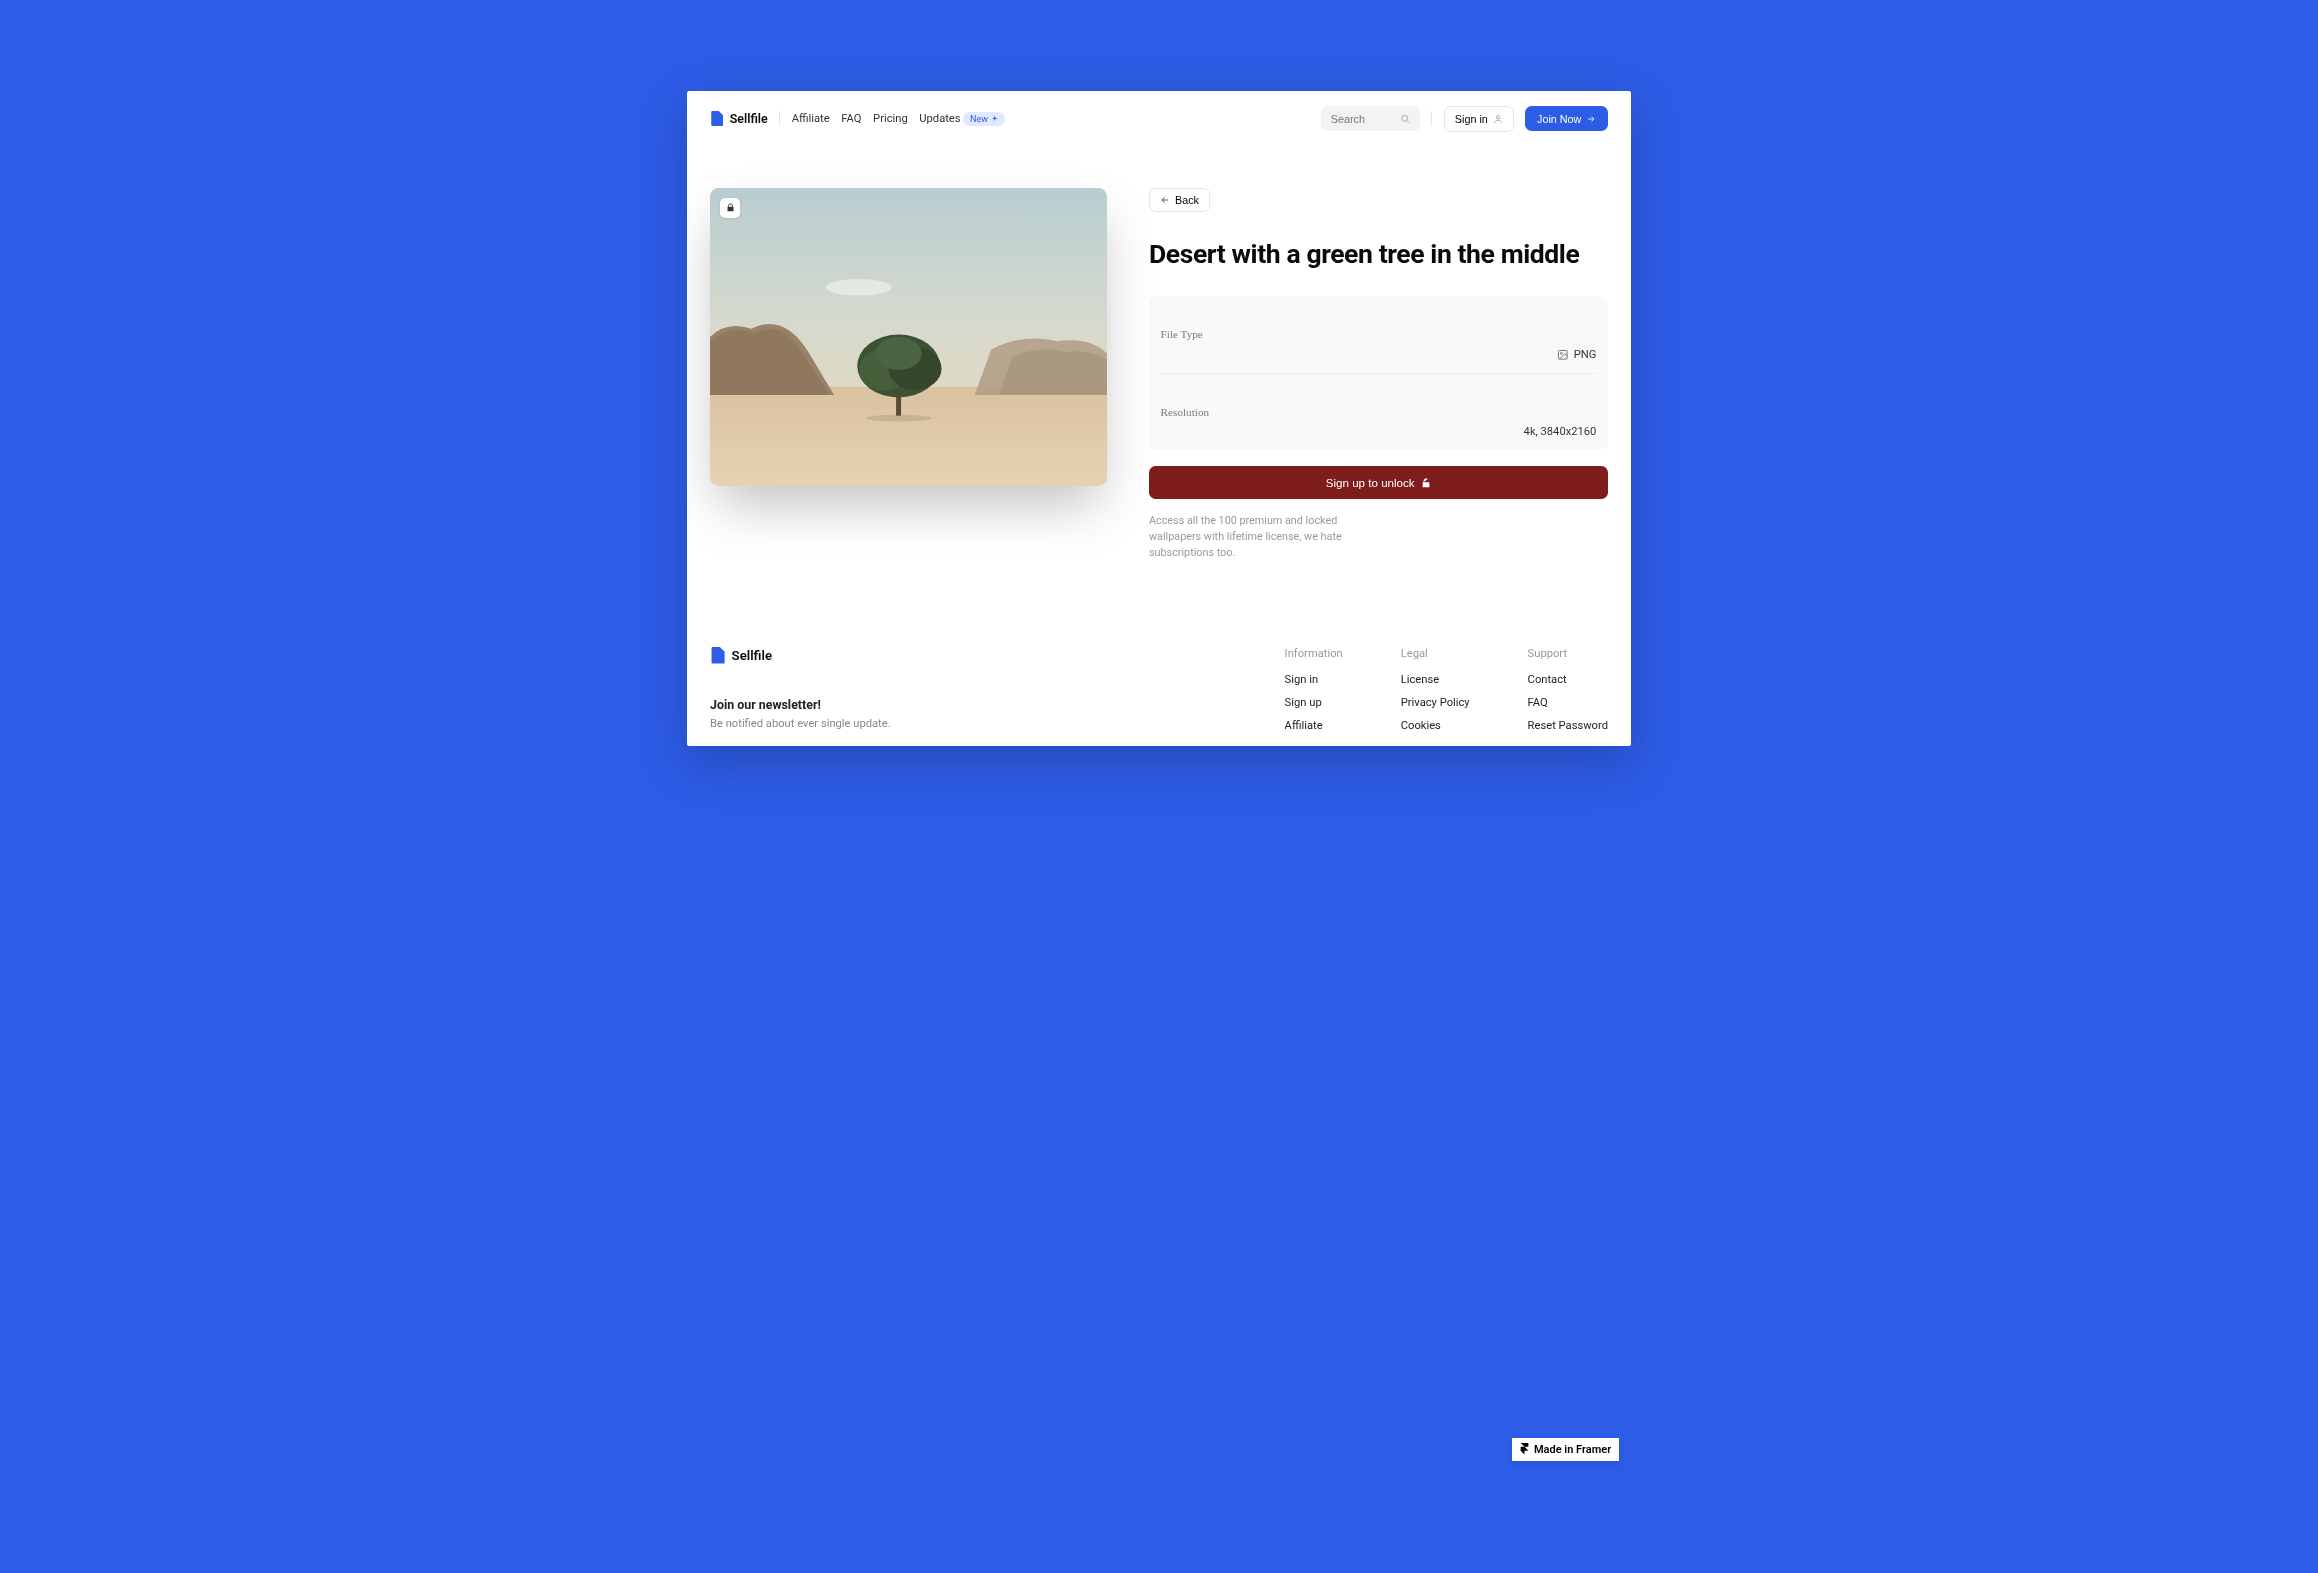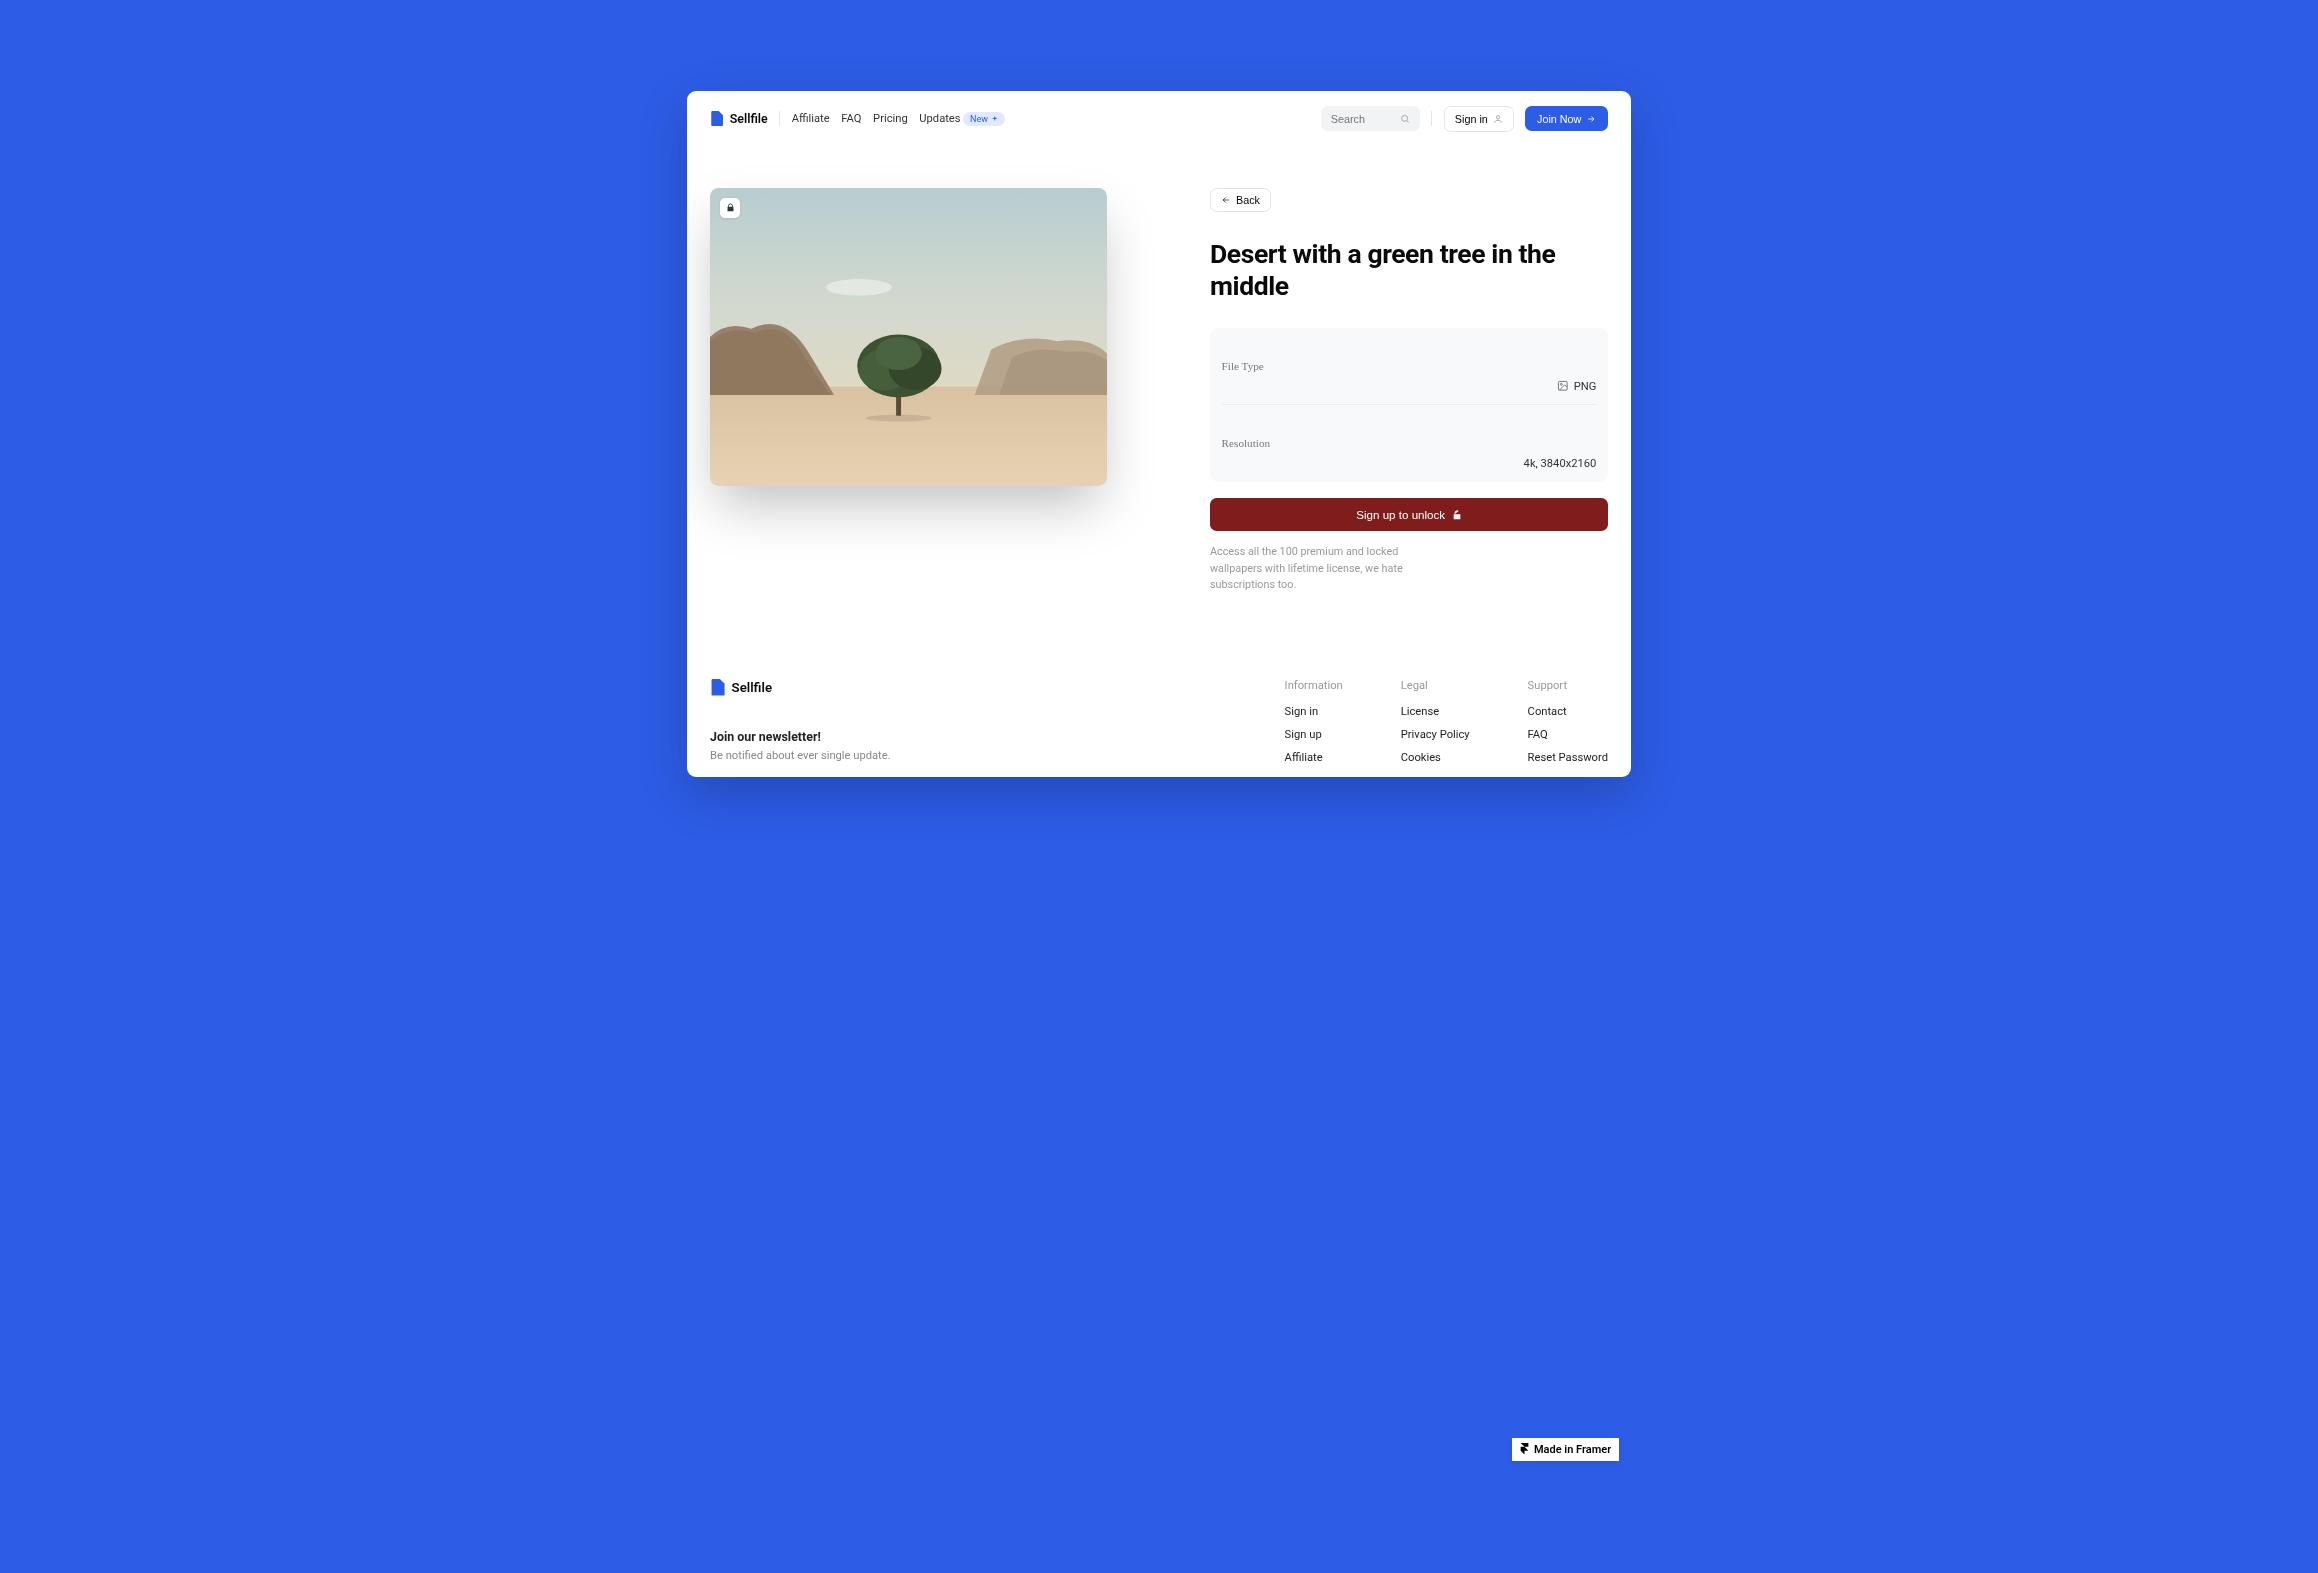--- a/index.html
+++ b/index.html
@@ -6,21 +6,21 @@
 body {
   background: #2d5ce6;
   font-family: -apple-system, BlinkMacSystemFont, 'Segoe UI', Roboto, sans-serif;
   min-height: 100vh;
   padding: 91px 108px;
   display: flex;
   justify-content: center;
 }
 .window {
   background: #fff;
-  border-radius: 9px;
+  border-radius: 2px;
   width: 100%;
   max-width: 944px;
   overflow: hidden;
   box-shadow: 0 16.6px 50px rgba(0,0,0,0.2);
 }
 .header {
   display: flex;
   align-items: center;
   padding: 15px 23px;
   gap: 11.6px;
@@ -87,21 +87,21 @@
   font-size: 10.8px;
   display: flex;
   align-items: center;
   gap: 5px;
   cursor: pointer;
 }
 .btn-primary svg { width: 10px; height: 10px; stroke: #fff; fill: none; stroke-width: 2; }
 
 .content {
   display: flex;
-  gap: 103px;
+  gap: 42px;
   padding: 41px 23px 66px;
 }
 .preview-wrap { position: relative; width: 397px; }
 .preview {
   width: 397px;
   height: 298px;
   border-radius: 8.3px;
   box-shadow: 0 25px 50px -8.3px rgba(0,0,0,0.25);
   overflow: hidden;
   position: relative;

